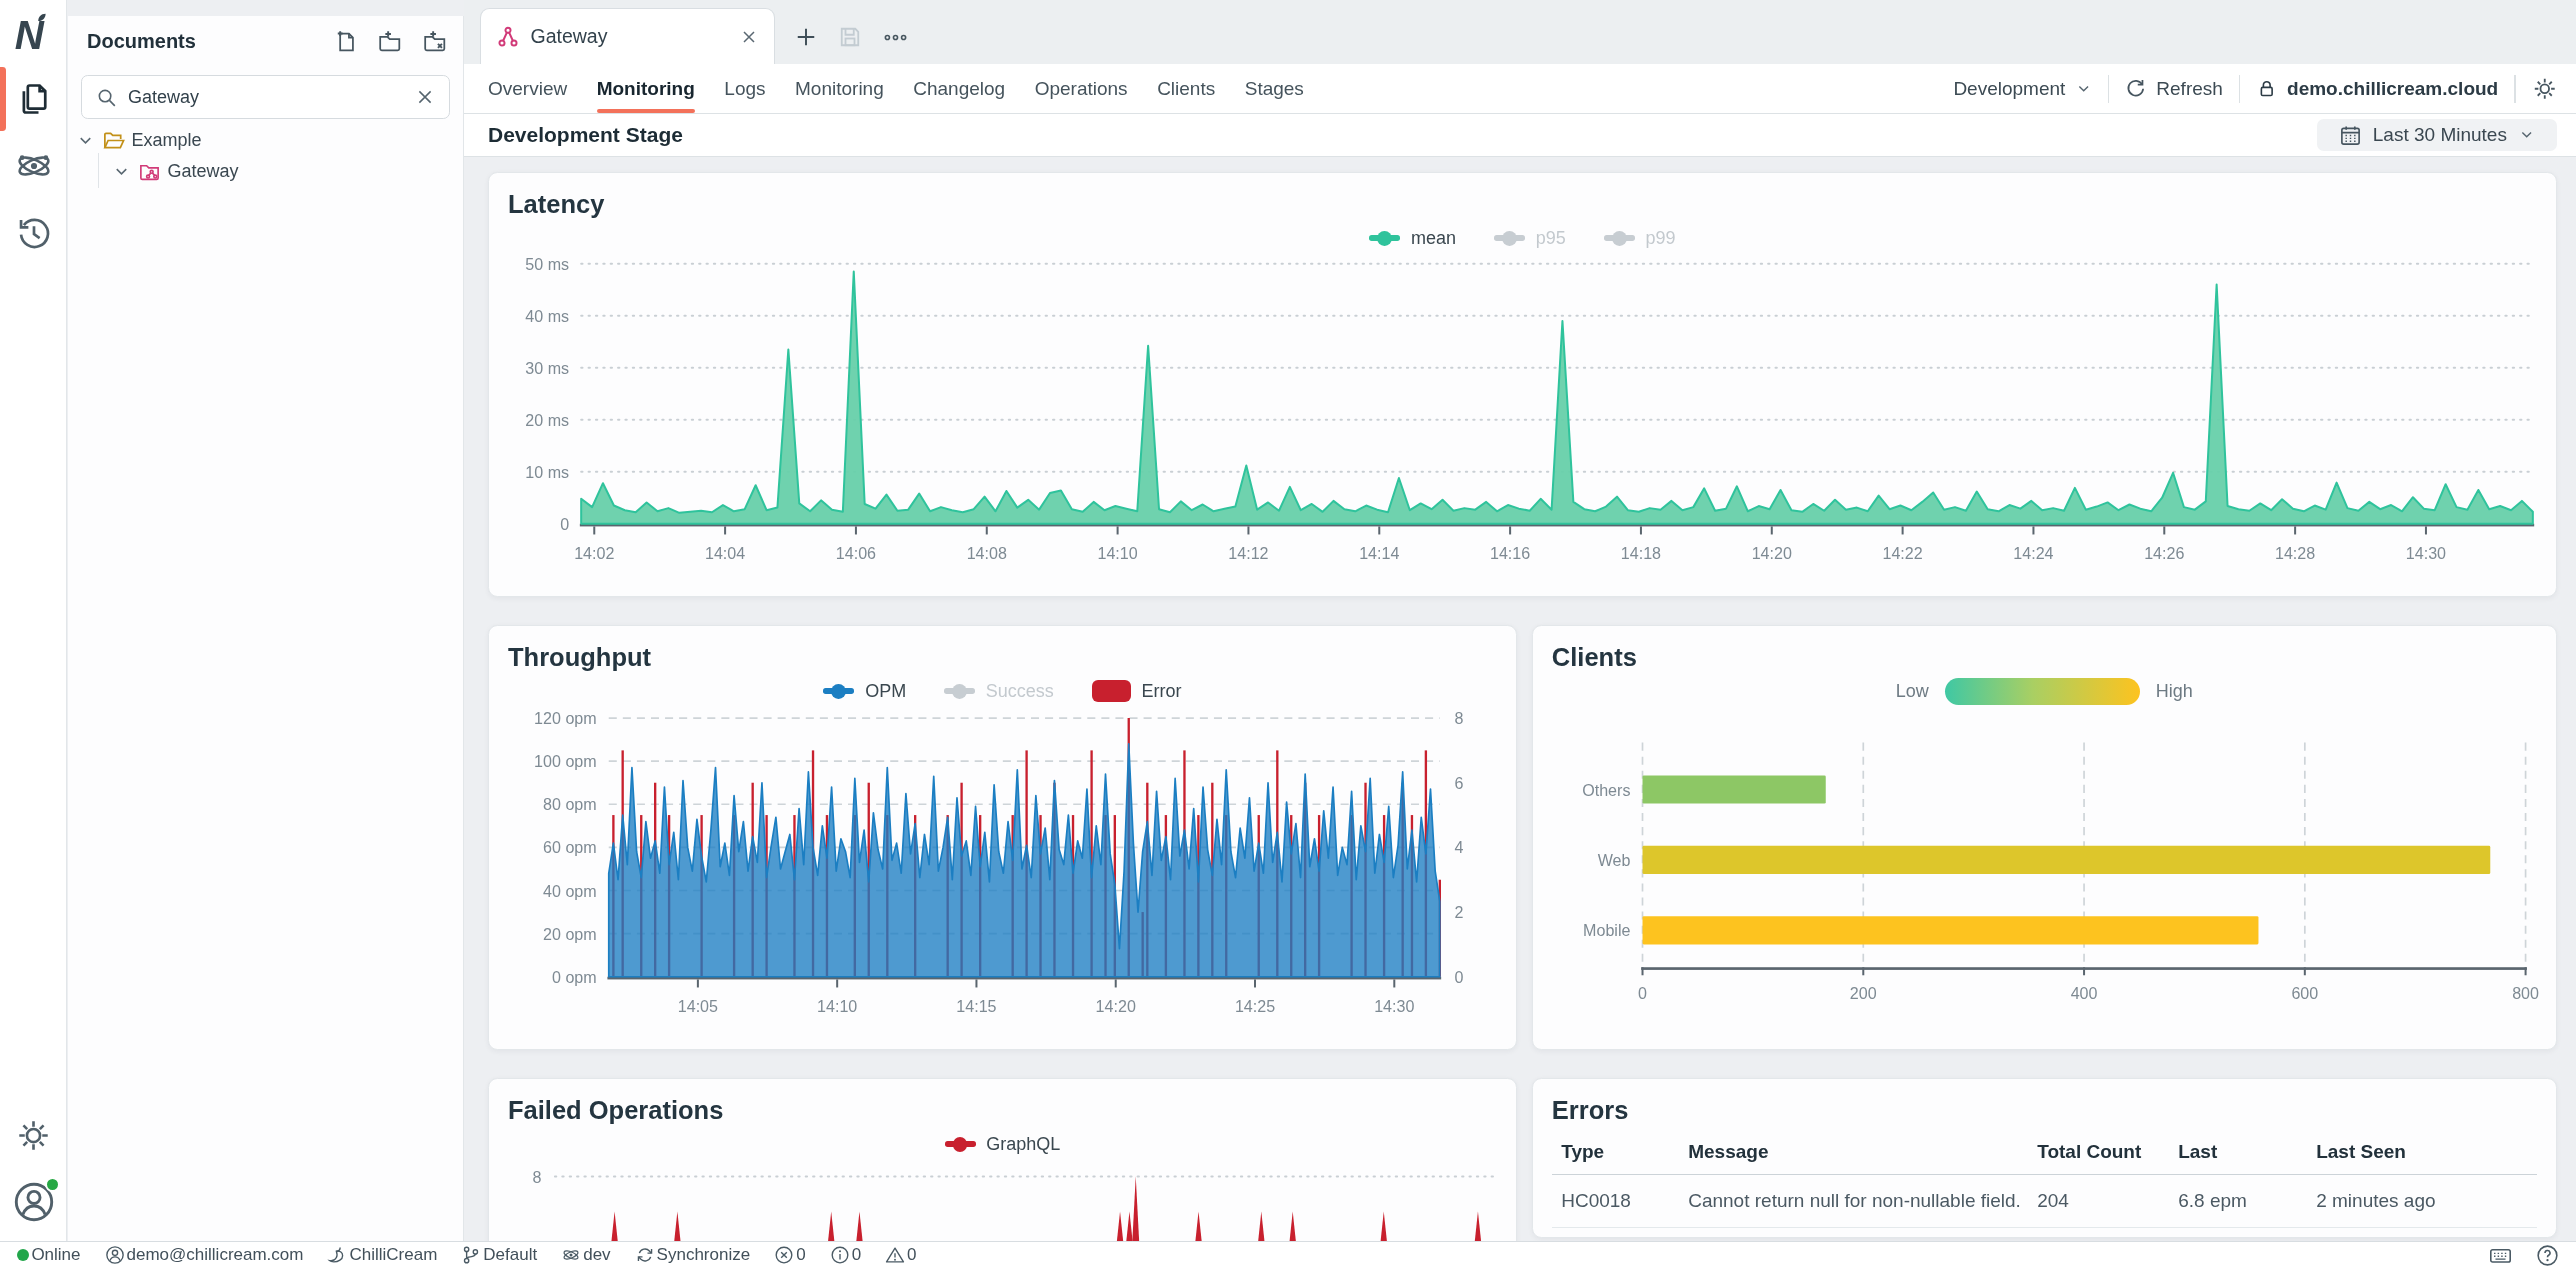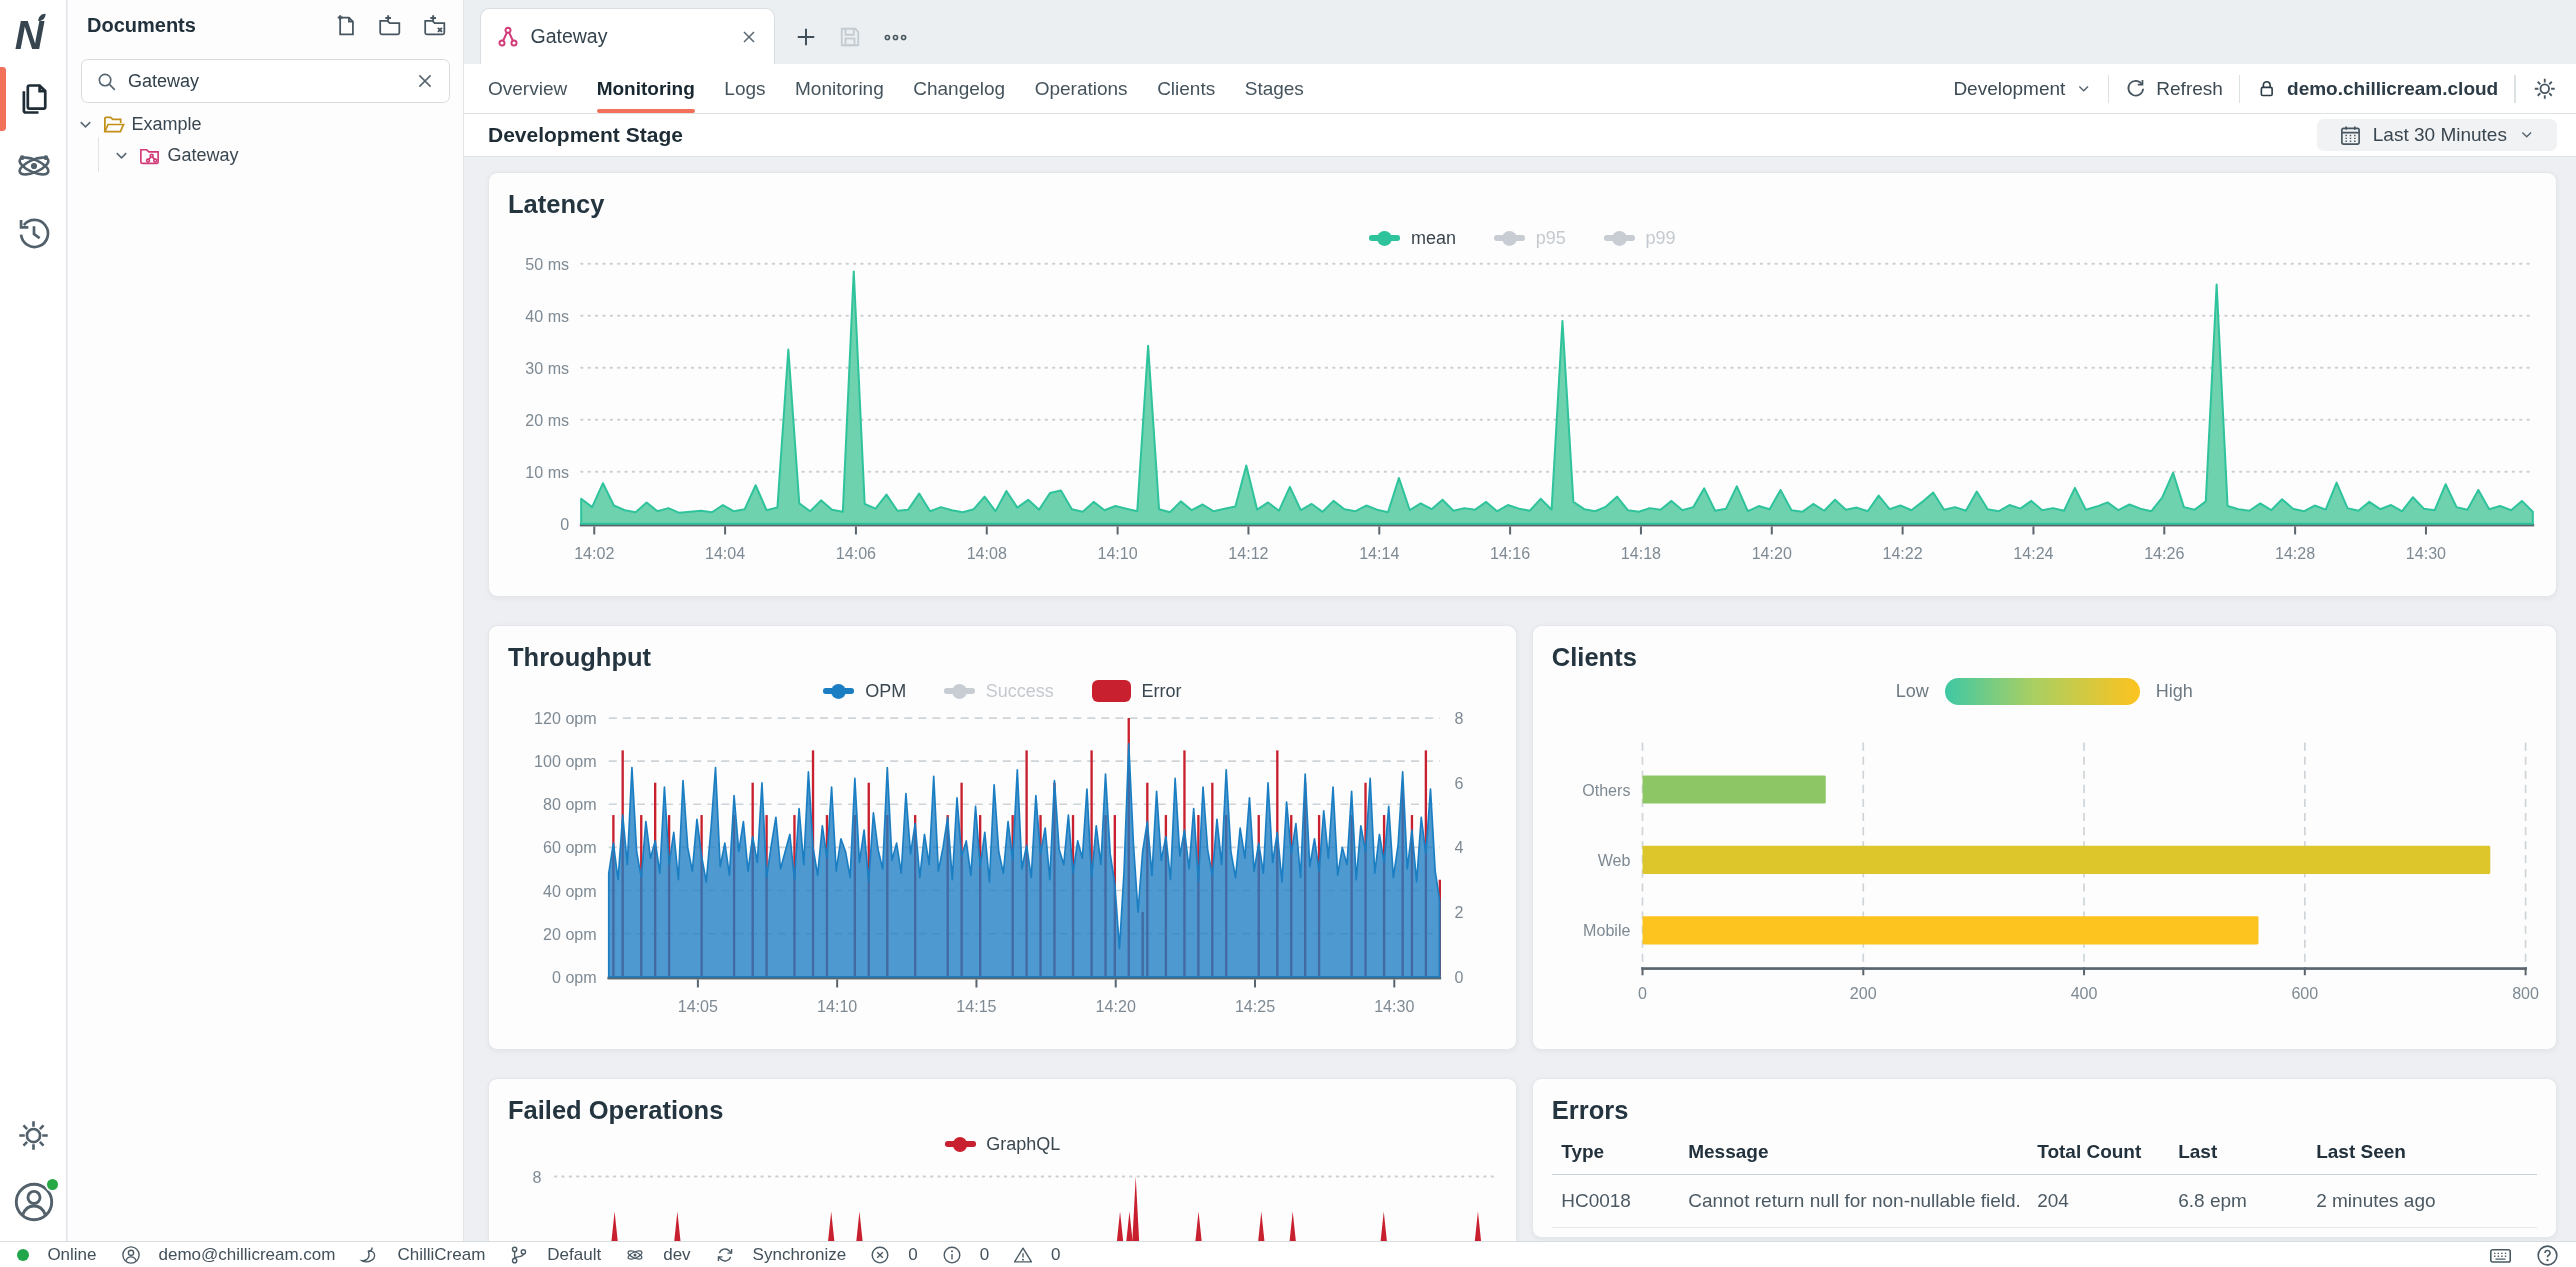--- a/index.html
+++ b/index.html
@@ -8,21 +8,21 @@
 
   
   .rail { position:absolute; left:0; top:0; width:67px; height:1241px; background:#ffffff; border-right:1.3px solid #e2e6e9; }
   .rail-logo { position:absolute; top:10.7px; left:12px; width:43px; height:43px; }
   .rail-item { position:absolute; left:0; width:67px; height:64px; display:flex; align-items:center; justify-content:center; cursor:pointer; }
   .rail-ind { position:absolute; left:0; top:67px; width:6px; height:64px; background:#f3715a; border-radius:0 3.4px 3.4px 0; }
   .rail svg { stroke:#51606a; }
   .rail .active svg { stroke:#1e2c35; }
 
   
-  .docs { position:absolute; left:68px; top:0; width:396px; height:1241px; background:#fdfdfe; border-right:1.3px solid #e2e6e9; }
+  .docs { position:absolute; left:68px; top:16px; width:396px; height:1241px; background:#fdfdfe; border-right:1.3px solid #e2e6e9; }
   .docs-head { display:flex; align-items:center; height:50px; padding:0 16px 0 19px; }
   .docs-title { font-size:20px; font-weight:700; color:#22313b; flex:1; }
   .docs-actions { display:flex; gap:19px; }
   .docs-actions svg { stroke:#46555f; cursor:pointer; }
   .searchbox { display:flex; align-items:center; gap:10.7px; margin:9.4px 13.4px 5.4px 13.4px; height:44px; border:1.3px solid #d6dbdf; border-radius:6.7px; background:#ffffff; padding:0 13.4px; }
   .searchbox input { flex:1; border:none; outline:none; font-size:18px; color:#32414b; font-family:inherit; background:transparent; }
   .tree-row { display:flex; align-items:center; gap:6.7px; height:31px; font-size:18px; color:#3a4750; cursor:pointer; }
   .tree-row.lvl0 { padding-left:8px; }
   .tree-row.lvl1 { padding-left:44px; position:relative; }
   .tree-row.lvl1::before { content:""; position:absolute; left:29.5px; top:-2.7px; bottom:-1.3px; border-left:1.3px solid #e0e4e8; }
@@ -77,21 +77,21 @@
   .tickm { stroke:#5a656e; stroke-width:3; }
 
   
   .etable { width:100%; margin-top:9.4px; border-collapse:collapse; table-layout:fixed; }
   .etable th { text-align:left; font-size:19px; font-weight:700; color:#22313b; padding:6.7px 5.4px 10.7px 9.4px; border-bottom:1.3px solid #ccd3d8; }
   .etable td { font-size:19px; color:#4b5963; padding:14.8px 5.4px 14.8px 9.4px; border-bottom:1.3px solid #e4e9ec; }
   .col-type{width:127px}.col-msg{width:349px}.col-count{width:141px}.col-rate{width:138px}
 
   
   .statusbar { position:absolute; left:0; bottom:0; width:2576px; height:27px; background:#ffffff; border-top:1.3px solid #d8dde1; display:flex; align-items:center; padding:0 17.4px; gap:24px; font-size:17px; color:#42505a; }
-  .sitem { display:flex; align-items:center; gap:18px; cursor:pointer; }
+  .sitem { display:flex; align-items:center; gap:2px; cursor:pointer; }
   .sdot { width:12px; height:12px; border-radius:50%; background:#22a64a; }
   .statusbar svg { stroke:#4a5a64; }
   .spacer { flex:1; }
 
   .avatar-wrap { position:relative; }
   .presence { position:absolute; top:-4px; right:-5.4px; width:14.8px; height:14.8px; border-radius:50%; background:#27a844; border:2.7px solid #ffffff; }
   svg { display:block; }
 </style>
 </head>
 <body>

